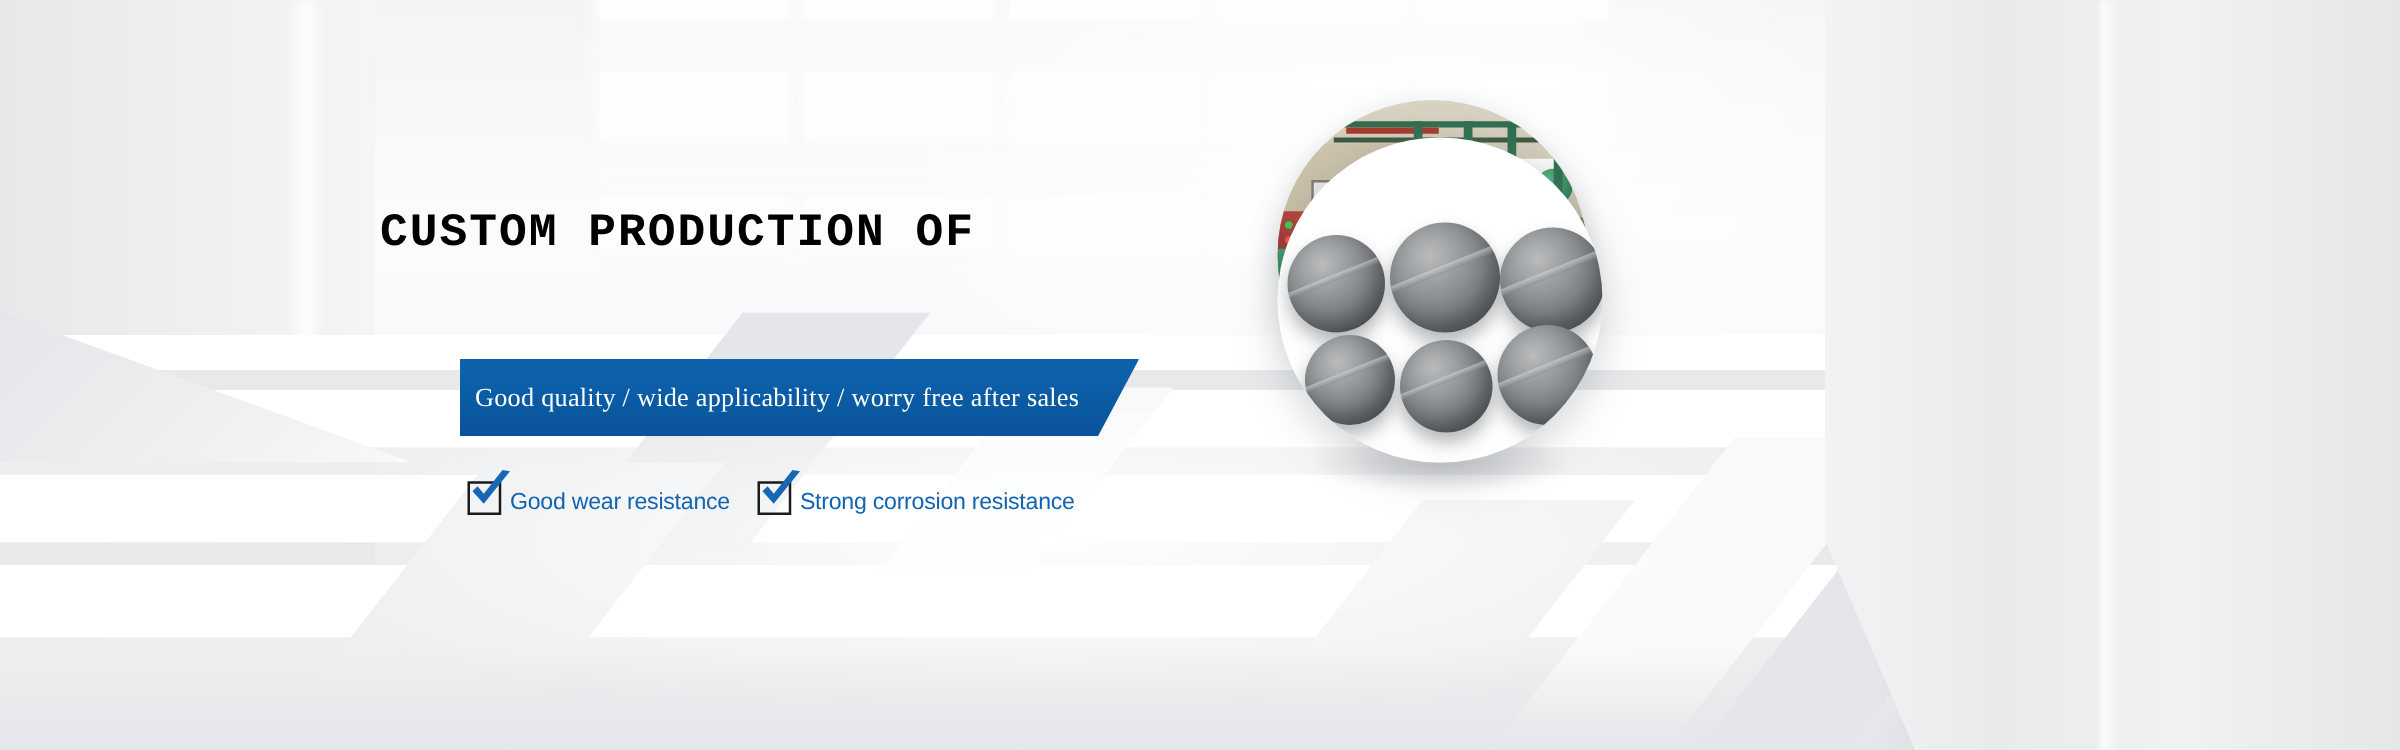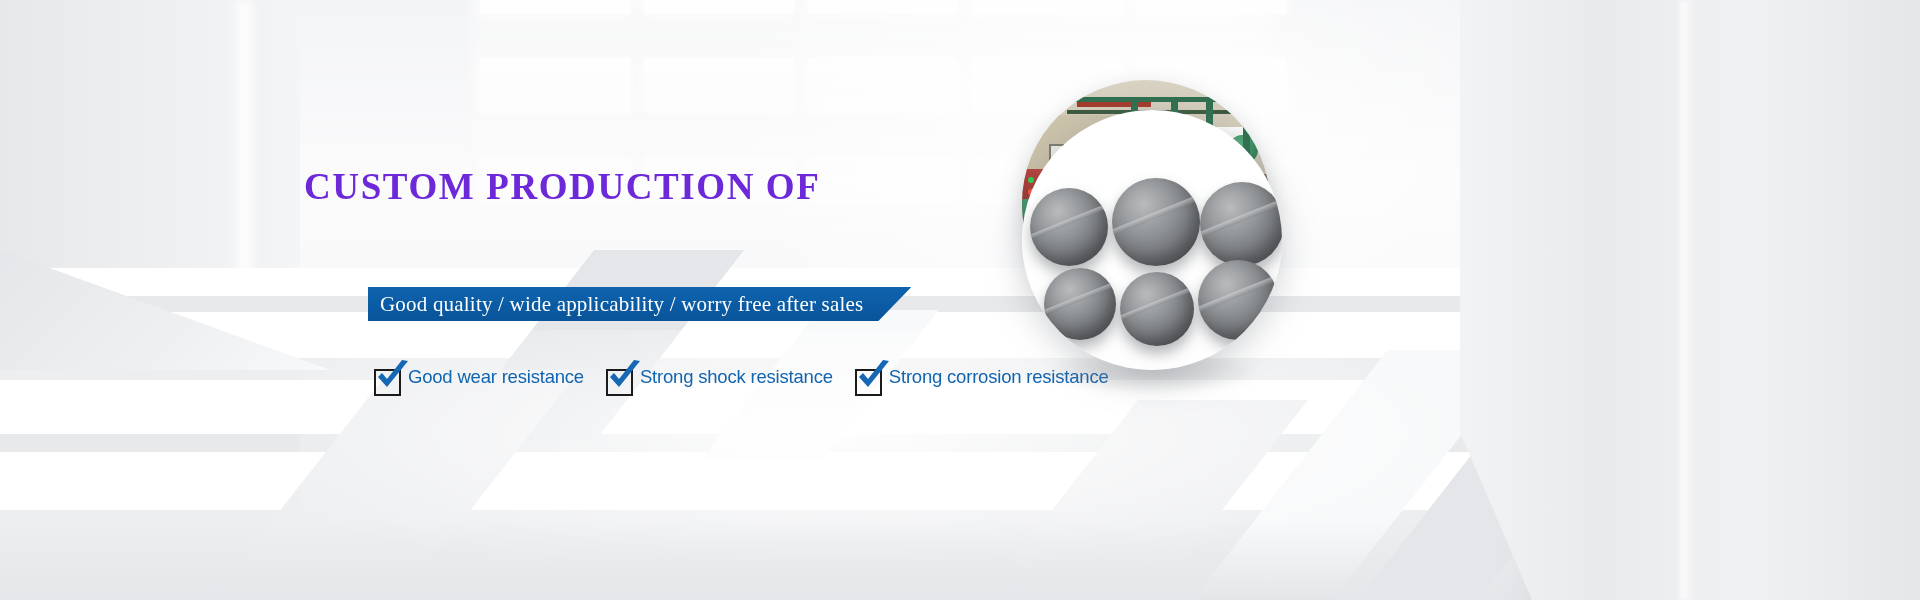--- a/index.html
+++ b/index.html
@@ -96,46 +96,46 @@
   .ceiling-glow{
     position:absolute;left:700px;top:-120px;width:900px;height:420px;
     background:radial-gradient(ellipse at 50% 60%,rgba(255,255,255,.95),rgba(255,255,255,0) 72%);
   }
 
   
   .content{position:absolute;left:0;top:0;width:1920px;height:600px;}
 
   .headline{
     position:absolute;left:304px;top:140px;width:760px;
-    font-family:Liberation Serif, serif;
+    font-family:Liberation Mono, monospace;
     font-size:37px;line-height:44px;letter-spacing:1.6px;
-    color:#6d28d9;white-space:nowrap;
+    color:#000000;white-space:nowrap;
   }
   .headline .l2{display:block;}
 
   
   .tagline{
-    position:absolute;left:368px;top:287px;height:34px;
+    position:absolute;left:368px;top:287px;height:62px;
     background:linear-gradient(180deg,#0f63ad 0%,#0a5ba4 55%,#0a5399 100%);
     clip-path:polygon(0 0,100% 0,calc(100% - 33px) 100%,0 100%);
     padding:0 48px 0 12px;
     display:flex;align-items:center;
     box-shadow:0 2px 5px rgba(60,70,80,.18);
   }
   .tagline span{
     font-family:"Liberation Serif", serif;
     font-size:21px;color:#ffffff;letter-spacing:.2px;white-space:nowrap;
   }
 
   
   .features{
     position:absolute;left:374px;top:366px;
     display:flex;align-items:flex-start;gap:22px;
   }
-  .feature{position:relative;display:flex;align-items:flex-start;}
+  .feature{position:relative;display:flex;align-items:flex-end;margin-top:16px;}
   .cbox{
     position:relative;width:23px;height:23px;
     border:2px solid #1b1b1b;background:transparent;flex:0 0 auto;
     margin-top:3px;
   }
   .cmark{
     position:absolute;left:-1px;top:-11px;width:36px;height:34px;
     pointer-events:none;
   }
   .feature-label{
@@ -310,28 +310,20 @@
 
       <div class="feature">
         <span class="cbox">
           <svg class="cmark" viewBox="0 0 36 34">
             <path d="M3 17 L12 27 L33 1 L27 0 L12 19 L7 13 Z" fill="#1668B5"></path>
           </svg>
         </span>
         <span class="feature-label">Good wear resistance</span>
       </div>
 
-      <div class="feature">
-        <span class="cbox">
-          <svg class="cmark" viewBox="0 0 36 34">
-            <path d="M3 17 L12 27 L33 1 L27 0 L12 19 L7 13 Z" fill="#1668B5"></path>
-          </svg>
-        </span>
-        <span class="feature-label">Strong shock resistance</span>
-      </div>
 
       <div class="feature">
         <span class="cbox">
           <svg class="cmark" viewBox="0 0 36 34">
             <path d="M3 17 L12 27 L33 1 L27 0 L12 19 L7 13 Z" fill="#1668B5"></path>
           </svg>
         </span>
         <span class="feature-label">Strong corrosion resistance</span>
       </div>
 

